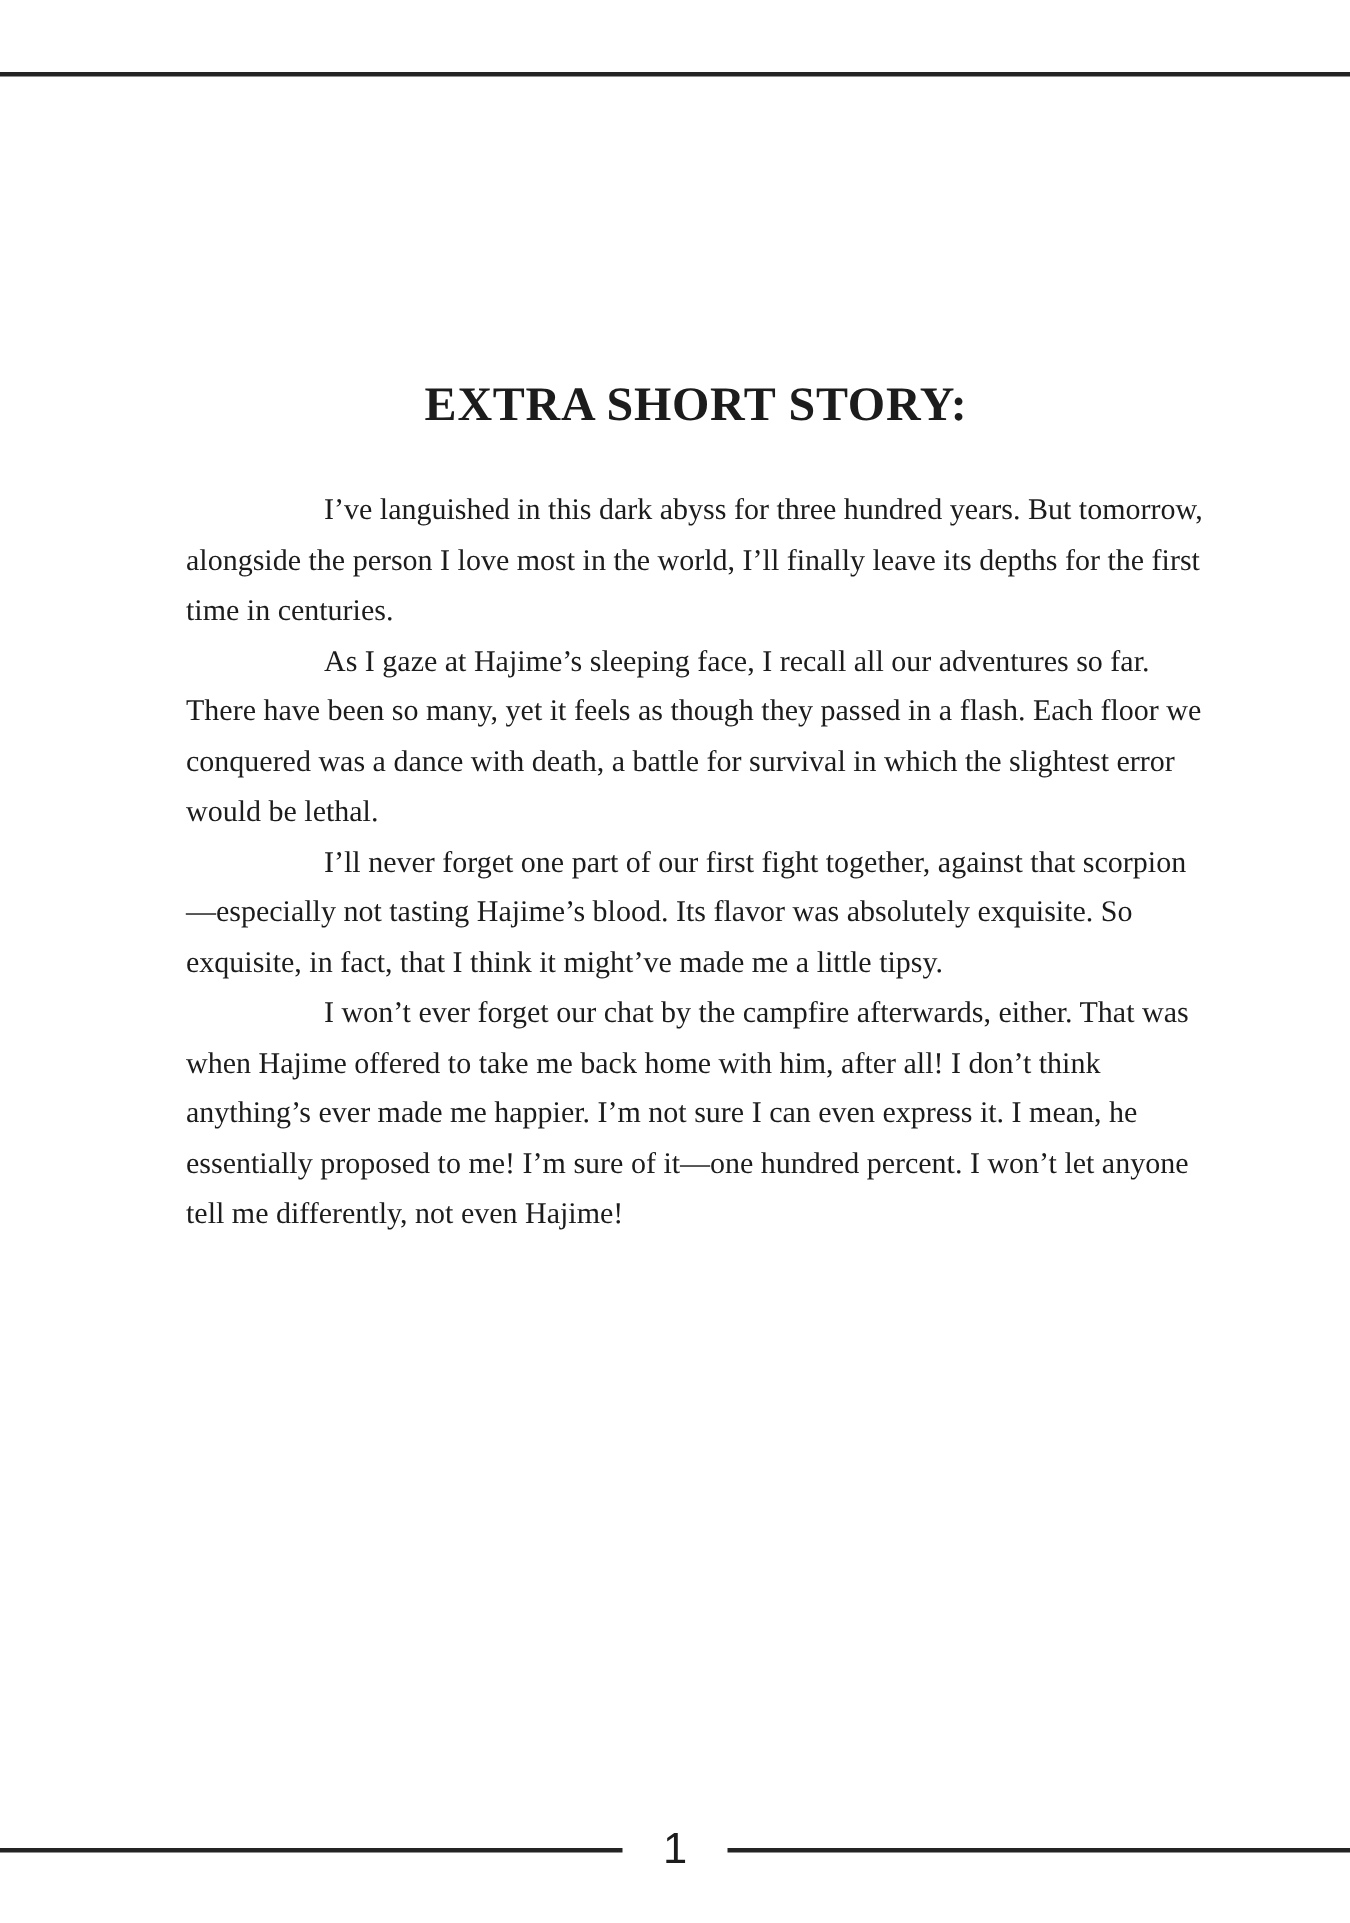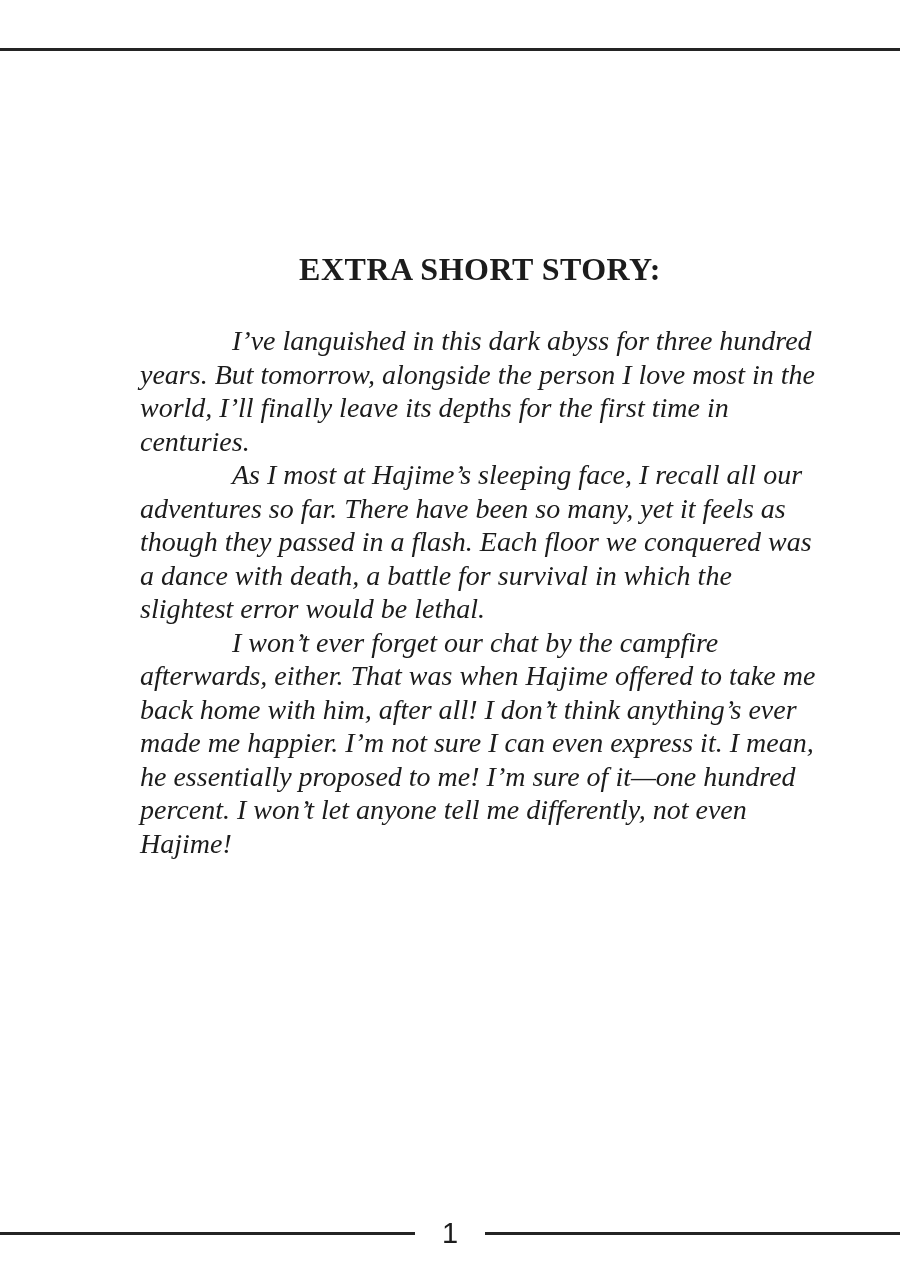--- a/index.html
+++ b/index.html
@@ -19,45 +19,44 @@
   .top-rule {
     position: absolute;
     top: 48px;
     left: 0;
     right: 0;
     height: 3px;
     background: var(--rule, #242424);
   }
   .content {
     position: absolute;
-    left: 140px;
+    left: 124px;
     top: 0;
     width: 680px;
   }
   .kicker {
     margin-top: 250px;
     font-size: 32px;
     font-weight: bold;
     line-height: 38px;
     text-align: center;
     letter-spacing: 0.5px;
   }
   .title {
     margin-top: 3px;
     font-size: 44px;
     font-weight: bold;
     line-height: 52px;
     text-align: center;
   }
   .body {
     margin-top: 36px;
-    font-size: 28px;
+    font-size: 20px;
     line-height: 33.5px;
     text-align: left;
-    font-style: italic;
   }
   .body p {
     margin: 0;
     padding: 0;
     text-indent: 92px;
   }
   .footer {
     position: absolute;
     left: 0;
     right: 0;
@@ -83,21 +82,22 @@
 <body>
 
 <div class="page">
   <div class="top-rule"></div>
 
   <div class="content">
     <div class="kicker">EXTRA SHORT STORY:</div>
 
     <div class="body">
       <p>I’ve languished in this dark abyss for three hundred years. But tomorrow, alongside the person I love most in the world, I’ll finally leave its depths for the first time in centuries.</p>
-      <p>As I most at Hajime’s sleeping face, I recall all our adventures so far. There have been so many, yet it feels as though they passed in a flash. Each floor we conquered was a dance with death, a battle for survival in which the slightest error would be lethal.</p>
+      <p>As I gaze at Hajime’s sleeping face, I recall all our adventures so far. There have been so many, yet it feels as though they passed in a flash. Each floor we conquered was a dance with death, a battle for survival in which the slightest error would be lethal.</p>
+      <p>I’ll never forget one part of our first fight together, against that scorpion—especially not tasting Hajime’s blood. Its flavor was absolutely exquisite. So exquisite, in fact, that I think it might’ve made me a little tipsy.</p>
       <p>I won’t ever forget our chat by the campfire afterwards, either. That was when Hajime offered to take me back home with him, after all! I don’t think anything’s ever made me happier. I’m not sure I can even express it. I mean, he essentially proposed to me! I’m sure of it—one hundred percent. I won’t let anyone tell me differently, not even Hajime!</p>
     </div>
   </div>
 
   <div class="footer">
     <div class="rule"></div>
     <div class="num">1</div>
     <div class="rule"></div>
   </div>
 </div>

